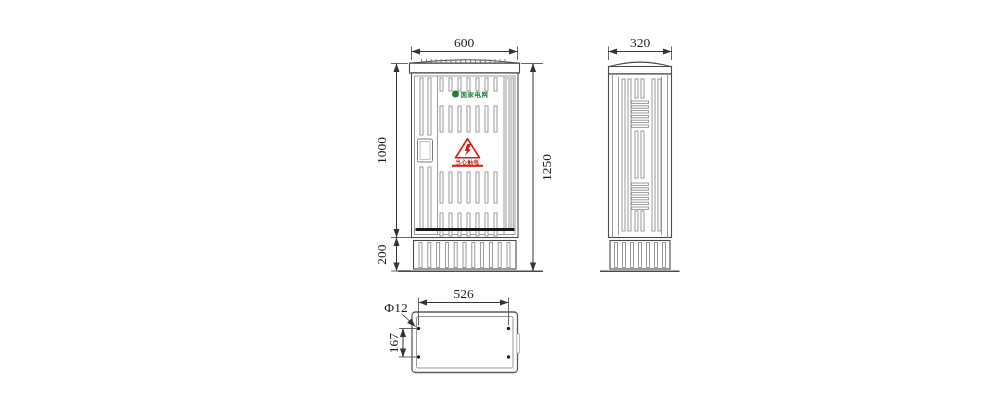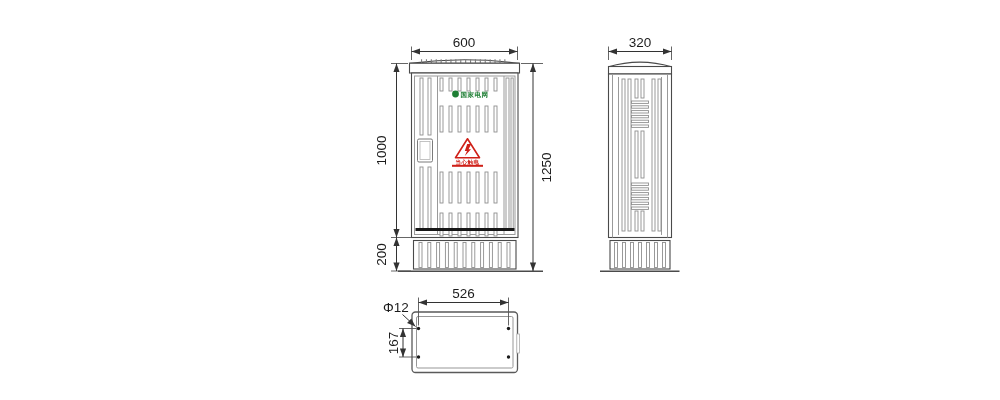--- a/index.html
+++ b/index.html
@@ -1,17 +1,17 @@
 <!DOCTYPE html>
 <html><head>
 <meta charset="utf-8">
 <style>
   html,body{margin:0;padding:0;background:#ffffff;}
   .canvas{position:relative;width:1000px;height:400px;background:#ffffff;overflow:hidden;
-          font-family:Liberation Sans, sans-serif;}
+          font-family:Liberation Serif, serif;}
   svg{display:block;}
   .ln      {stroke:#4a4a4a;stroke-width:1.1;fill:#ffffff;}
   .lnthin  {stroke:#9a9a9a;stroke-width:1;fill:none;}
   .slat    {fill:#ffffff;stroke:#8f8f8f;stroke-width:.9;}
   .louver  {fill:#ffffff;stroke:#8f8f8f;stroke-width:.9;}
   .dim     {stroke:#333333;stroke-width:1;fill:none;}
   .ext     {stroke:#555555;stroke-width:.9;fill:none;}
   .dimtxt  {font-size:13.5px;fill:#1c1c1c;}
   .tinytxt {font-weight:bold;}
 </style>

